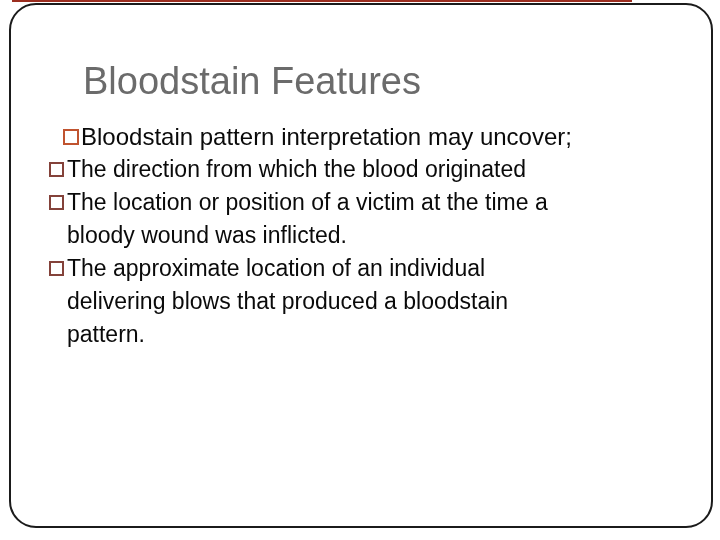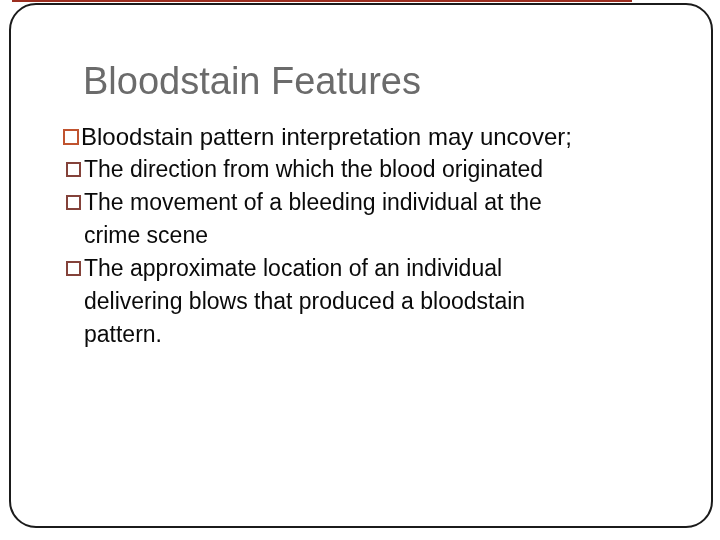--- a/index.html
+++ b/index.html
@@ -56,22 +56,22 @@
     line-height: 33px;
     white-space: nowrap;
   }
   .item.l1 {
     font-size: 24px;
     margin-left: 81px;
     text-indent: -18px;
   }
   .item.l2 {
     font-size: 23px;
-    margin-left: 82px;
-    padding-left: 2px;
+    margin-left: 49px;
+    padding-left: 18px;
     text-indent: -18px;
   }
   .bullet {
     display: inline-block;
     box-sizing: border-box;
     vertical-align: baseline;
   }
   .item.l1 > .bullet {
     width: 16px;
     height: 16px;
@@ -88,16 +88,16 @@
 </head>
 <body>
 
 <div class="stage">
   <div class="top-line"></div>
   <div class="frame"></div>
   <div class="title">Bloodstain Features</div>
   <div class="body-text">
       <div class="item l1"><span class="bullet"></span>Bloodstain pattern interpretation may uncover;</div>
       <div class="item l2"><span class="bullet"></span>The direction from which the blood originated</div>
-      <div class="item l2"><span class="bullet"></span>The movement of a bleeding individual at the<br>crime scene</div>
+      <div class="item l2"><span class="bullet"></span>The location or position of a victim at the time a<br>bloody wound was inflicted.</div>
       <div class="item l2"><span class="bullet"></span>The approximate location of an individual<br>delivering blows that produced a bloodstain<br>pattern.</div>
     </div>
 </div>
 
 </body></html>

